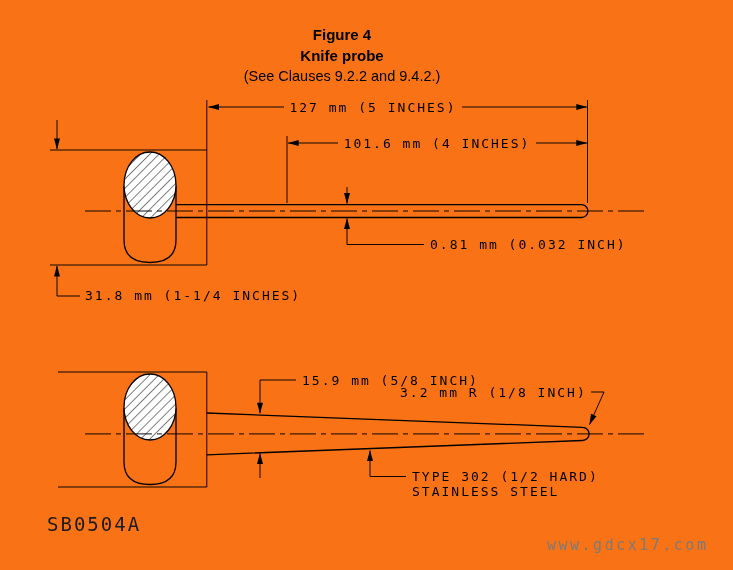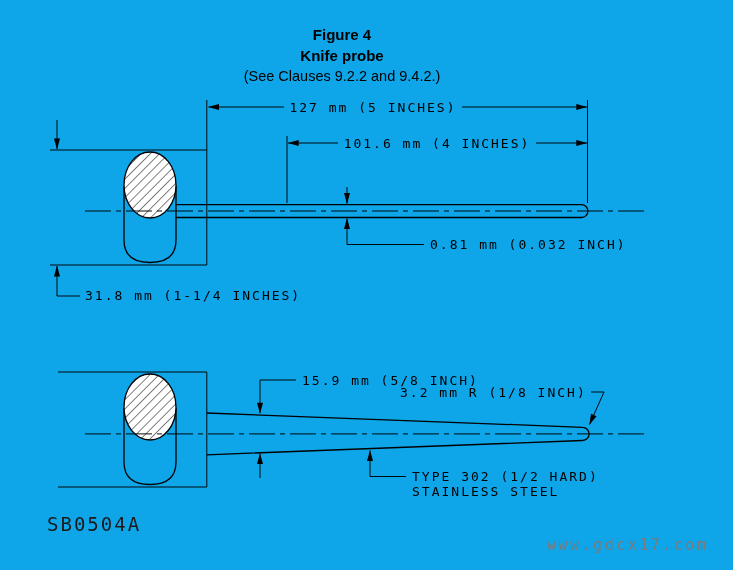--- a/index.html
+++ b/index.html
@@ -1,19 +1,19 @@
 <!DOCTYPE html>
 <html><head>
 <meta charset="utf-8">
 <style>
   html,body{margin:0;padding:0;background:#ffffff;}
   .page{
     position:relative;
     width:733px;height:570px;
-    background:#0ea5e9;
+    background:#f97316;
     font-family:"Liberation Sans",sans-serif;
     overflow:hidden;
   }
   svg{position:absolute;top:0;left:0;}
   .title-text{font-family:"Liberation Sans",sans-serif;font-weight:700;font-size:15px;fill:#000000;}
   .clause-text{font-family:"Liberation Sans",sans-serif;font-weight:400;font-size:14.5px;fill:#000000;}
   .dim-text{font-family:"DejaVu Sans Mono",monospace;font-size:13px;letter-spacing:2px;fill:#000000;}
   .footer-id{font-family:"DejaVu Sans Mono",monospace;font-size:19px;letter-spacing:2px;fill:#1a1a1a;}
   .watermark{font-family:"DejaVu Sans Mono",monospace;font-size:15px;letter-spacing:2.5px;fill:#7a7a7a;}
   .objline{stroke:#000000;stroke-width:1.3;fill:none;}

